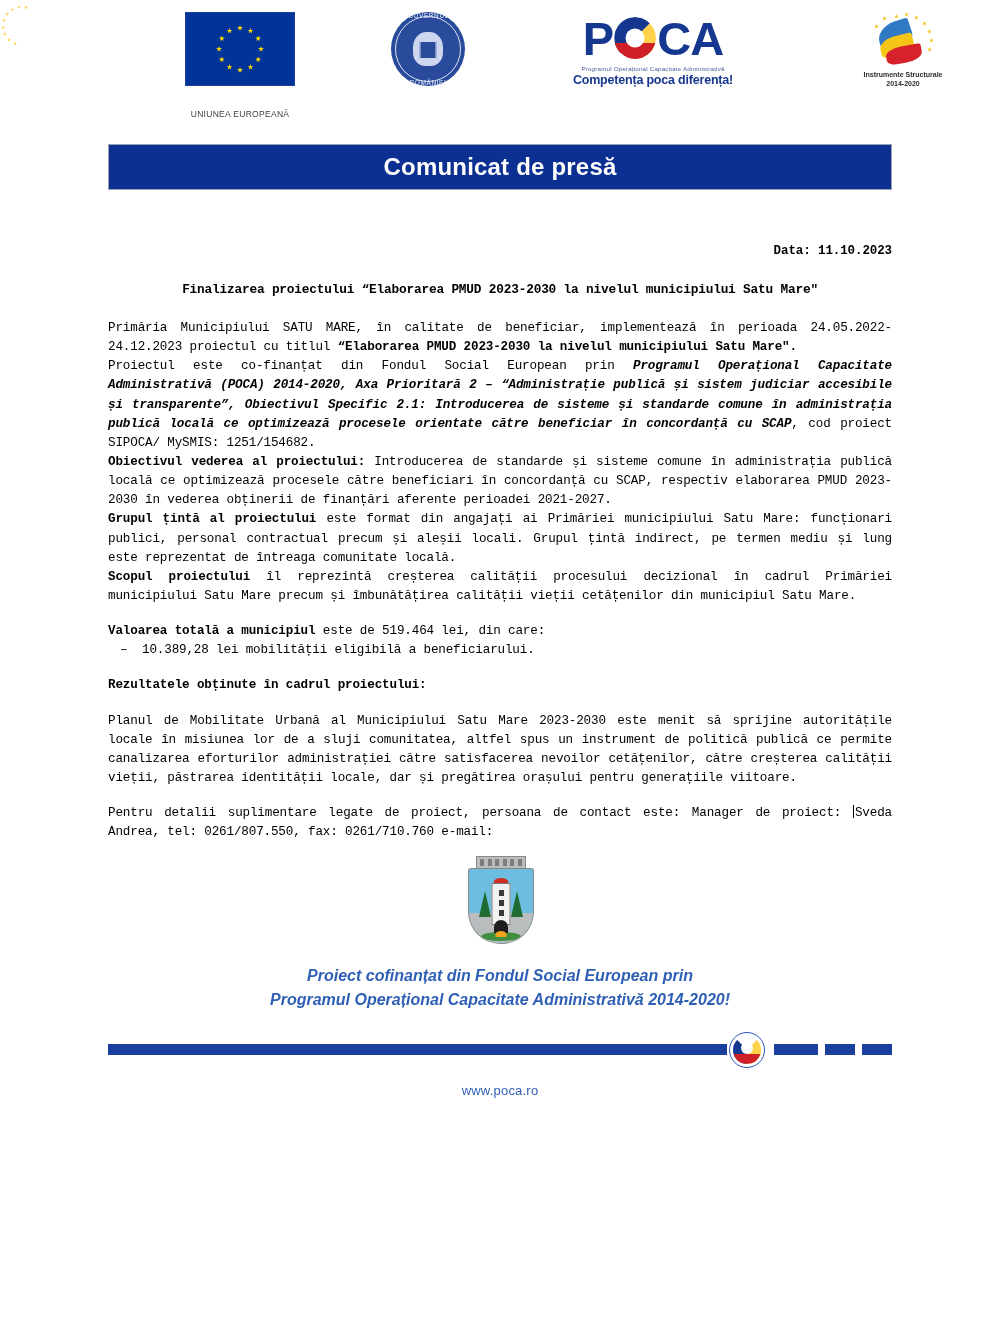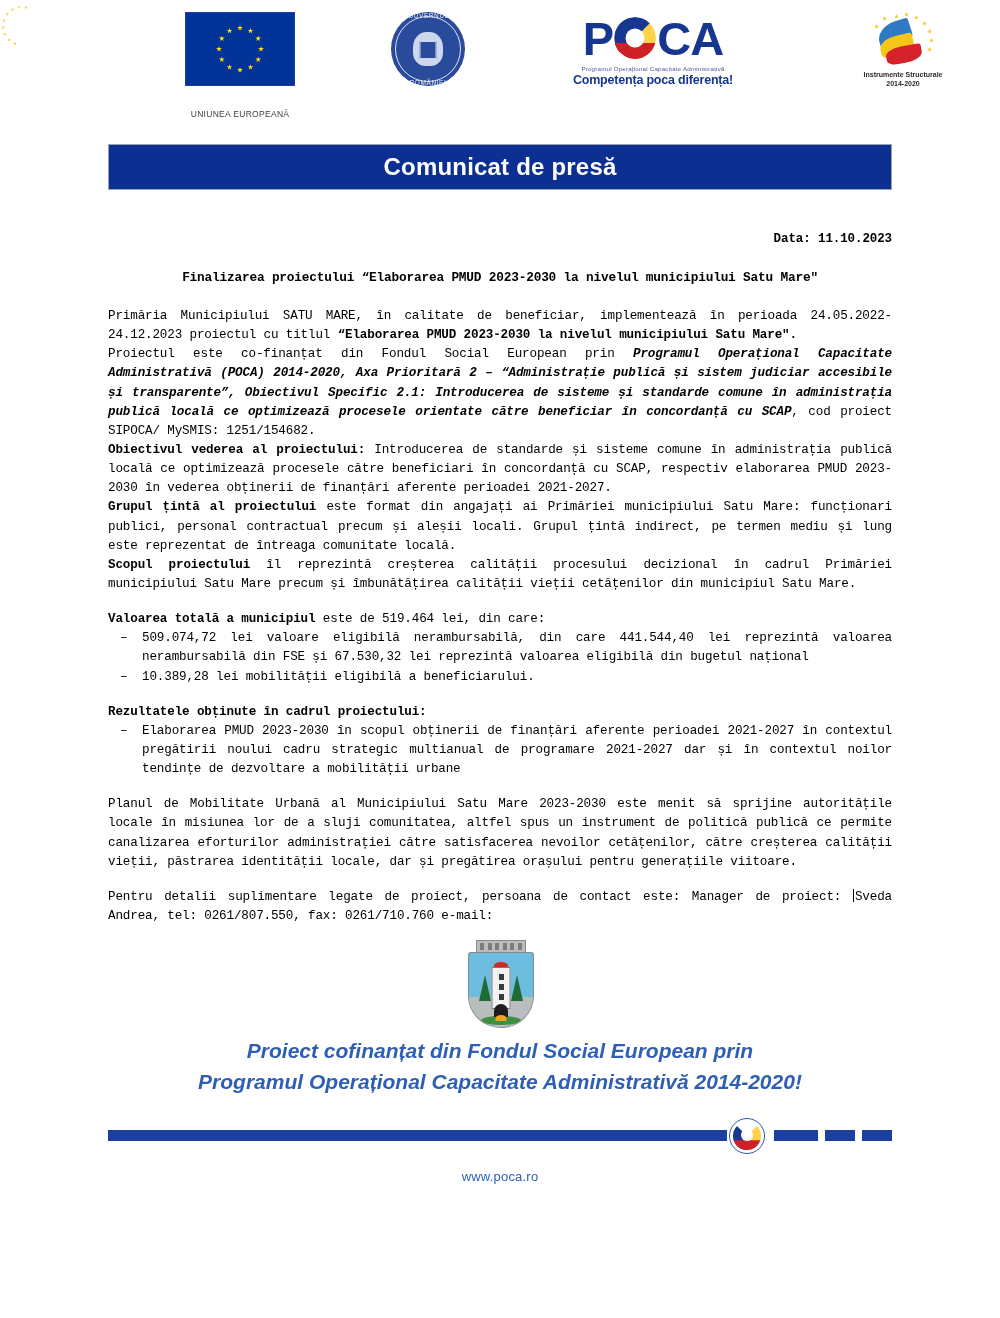--- a/index.html
+++ b/index.html
@@ -249,21 +249,21 @@
     font-size: 24px;
     font-weight: bold;
     color: #ffffff;
     letter-spacing: .2px;
   }
 
   .date-line {
     text-align: right;
     font-size: 12.5px;
     font-weight: bold;
-    margin-top: 42px;
+    margin-top: 54px;
     letter-spacing: -.1px;
   }
 
   .doc-title {
     text-align: center;
     font-size: 12.8px;
     font-weight: bold;
     margin-top: 24px;
     letter-spacing: -.2px;
     white-space: nowrap;
@@ -408,26 +408,26 @@
     border: 1px solid #8a8a8a;
   }
   .crest-crown span {
     position: absolute;
     top: 2px;
     width: 4px; height: 7px;
     background: #7d7d7d;
   }
 
   .footer-slogan {
-    margin-top: 8px;
+    margin-top: 20px;
     text-align: center;
     font-family: "Liberation Sans", sans-serif;
     font-style: italic;
     font-weight: bold;
-    font-size: 21px;
+    font-size: 16px;
     line-height: 1.45;
     color: #2f5fb5;
   }
 
   .rule-row {
     margin-top: 22px;
     height: 34px;
     position: relative;
     display: flex;
     align-items: center;
@@ -593,31 +593,27 @@
 
     <p><span class="b">Grupul țintă al proiectului</span><span> este format din angajați ai Primăriei municipiului Satu Mare: funcționari publici, personal contractual precum și aleșii locali. Grupul țintă indirect, pe termen mediu și lung este reprezentat de întreaga comunitate locală.</span></p>
 
     <p><span class="b">Scopul proiectului</span><span> îl reprezintă creșterea calității procesului decizional în cadrul Primăriei municipiului Satu Mare precum și îmbunătățirea calității vieții cetățenilor din municipiul Satu Mare.</span></p>
 
     <div class="gap"></div>
 
     <p><span class="b">Valoarea totală a municipiul</span><span> este de 519.464 lei, din care:</span></p>
 
     <ul class="dashed">
-      <li>509.074,72 lei valoare eligibilă nerambursabilă, din care 441.544,40 lei reprezintă valoarea nerambursabilă din FSE și 67.530,32 lei reprezintă valoarea eligibilă din bugetul național</li>
       <li>10.389,28 lei mobilității eligibilă a beneficiarului.</li>
     </ul>
 
     <div class="gap"></div>
 
     <p class="b">Rezultatele obținute în cadrul proiectului:</p>
 
-    <ul class="dashed">
-      <li>Elaborarea PMUD 2023-2030 în scopul obținerii de finanțări aferente perioadei 2021-2027 în contextul pregătirii noului cadru strategic multianual de programare 2021-2027 dar și în contextul noilor tendințe de dezvoltare a mobilității urbane</li>
-    </ul>
 
     <div class="gap"></div>
 
     <p>Planul de Mobilitate Urbană al Municipiului Satu Mare 2023-2030 este menit să sprijine autoritățile locale în misiunea lor de a sluji comunitatea, altfel spus un instrument de politică publică ce permite canalizarea eforturilor administrației către satisfacerea nevoilor cetățenilor, către creșterea calității vieții, păstrarea identității locale, dar și pregătirea orașului pentru generațiile viitoare.</p>
 
     <div class="gap"></div>
 
     <p><span>Pentru detalii suplimentare legate de proiect, persoana de contact este: Manager de proiect: </span><span class="caret"></span><span>Sveda Andrea, tel: 0261/807.550, fax: 0261/710.760 e-mail:</span></p>
 
   </div>

